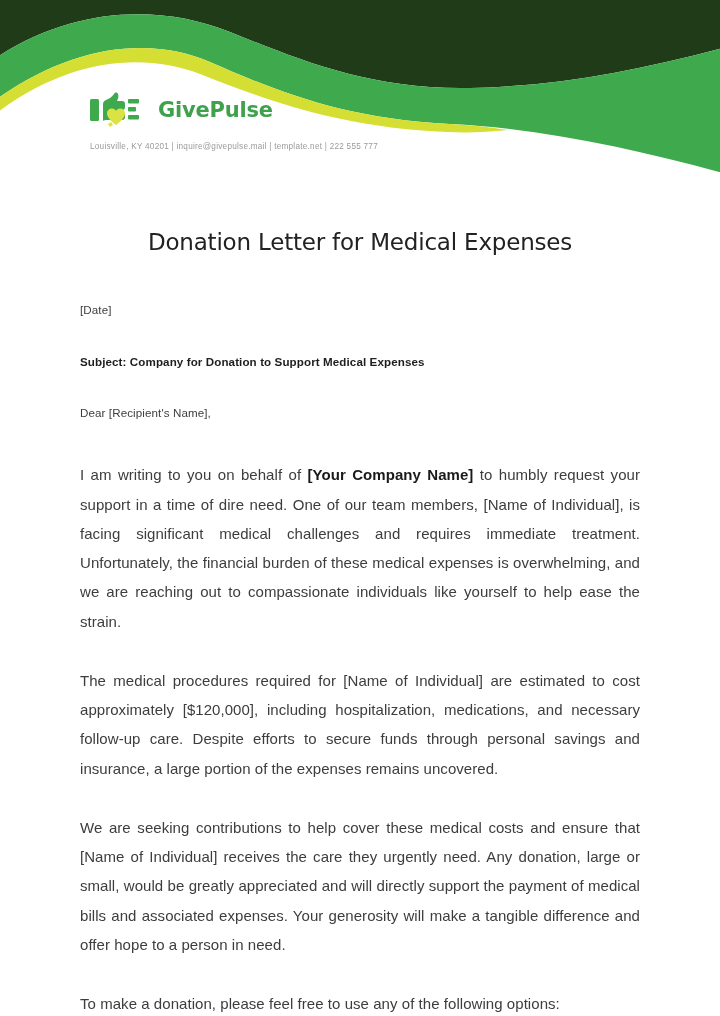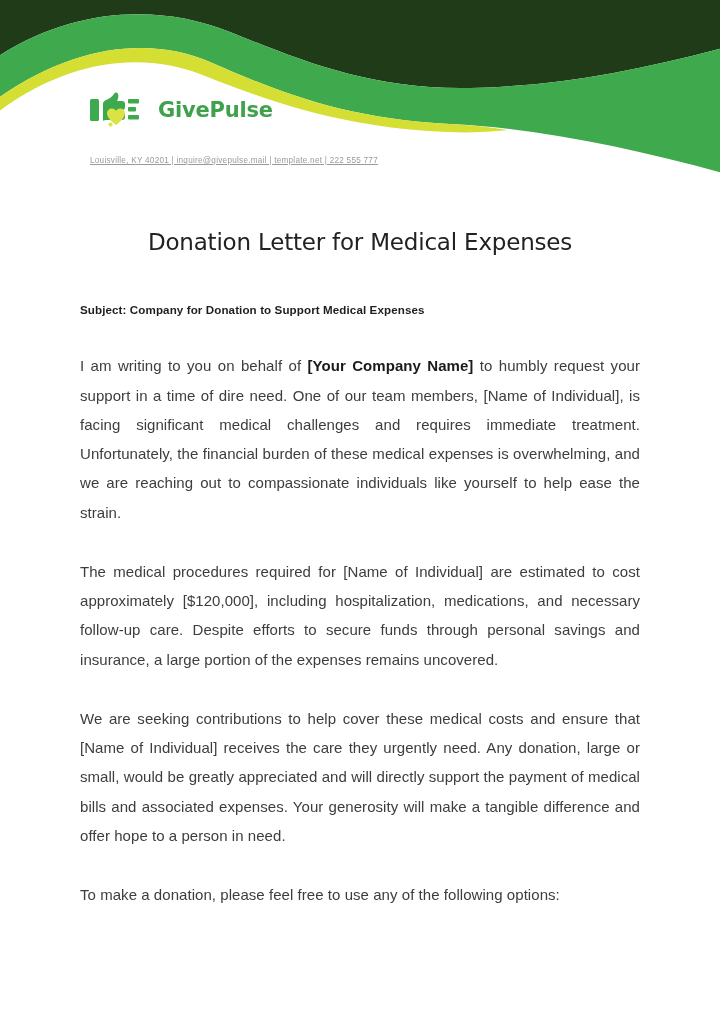--- a/index.html
+++ b/index.html
@@ -60,28 +60,27 @@
   .logo-wordmark {
     font-family: "DejaVu Sans", sans-serif;
     font-size: 21px;
     font-weight: bold;
     letter-spacing: -0.2px;
     color: #3fa14b;
     line-height: 1;
     white-space: nowrap;
   }
   .contact-line {
-    margin-top: 24px;
+    margin-top: 10px;
     margin-left: 2px;
     font-family: "Liberation Sans", sans-serif;
     font-size: 8.2px;
     letter-spacing: 0.25px;
     color: #9a9a9a;
     white-space: nowrap;
-    text-decoration: underline;
   }
 
   
   .doc-body {
     position: absolute;
     left: 80px;
     top: 228px;
     width: 560px;
   }
 
@@ -185,23 +184,25 @@
       </svg>
       <span class="logo-wordmark">GivePulse</span>
     </div>
     <div class="contact-line">Louisville, KY 40201 | inquire@givepulse.mail | template.net | 222 555 777</div>
   </div>
 
   <div class="doc-body">
 
     <h1 class="doc-title">Donation Letter for Medical Expenses</h1>
 
+    <p class="doc-line">[Date]</p>
 
     <p class="doc-line subject">Subject: Company for Donation to Support Medical Expenses</p>
 
+    <p class="doc-line salutation">Dear [Recipient's Name],</p>
 
     <p class="doc-para"><span>I am writing to you on behalf of </span><b>[Your Company Name]</b><span> to humbly request your support in a time of dire need. One of our team members, [Name of Individual], is facing significant medical challenges and requires immediate treatment. Unfortunately, the financial burden of these medical expenses is overwhelming, and we are reaching out to compassionate individuals like yourself to help ease the strain.</span></p>
 
     <p class="doc-para">The medical procedures required for [Name of Individual] are estimated to cost approximately [$120,000], including hospitalization, medications, and necessary follow-up care. Despite efforts to secure funds through personal savings and insurance, a large portion of the expenses remains uncovered.</p>
 
     <p class="doc-para">We are seeking contributions to help cover these medical costs and ensure that [Name of Individual] receives the care they urgently need. Any donation, large or small, would be greatly appreciated and will directly support the payment of medical bills and associated expenses. Your generosity will make a tangible difference and offer hope to a person in need.</p>
 
     <p class="doc-para last">To make a donation, please feel free to use any of the following options:</p>
 
   </div>

